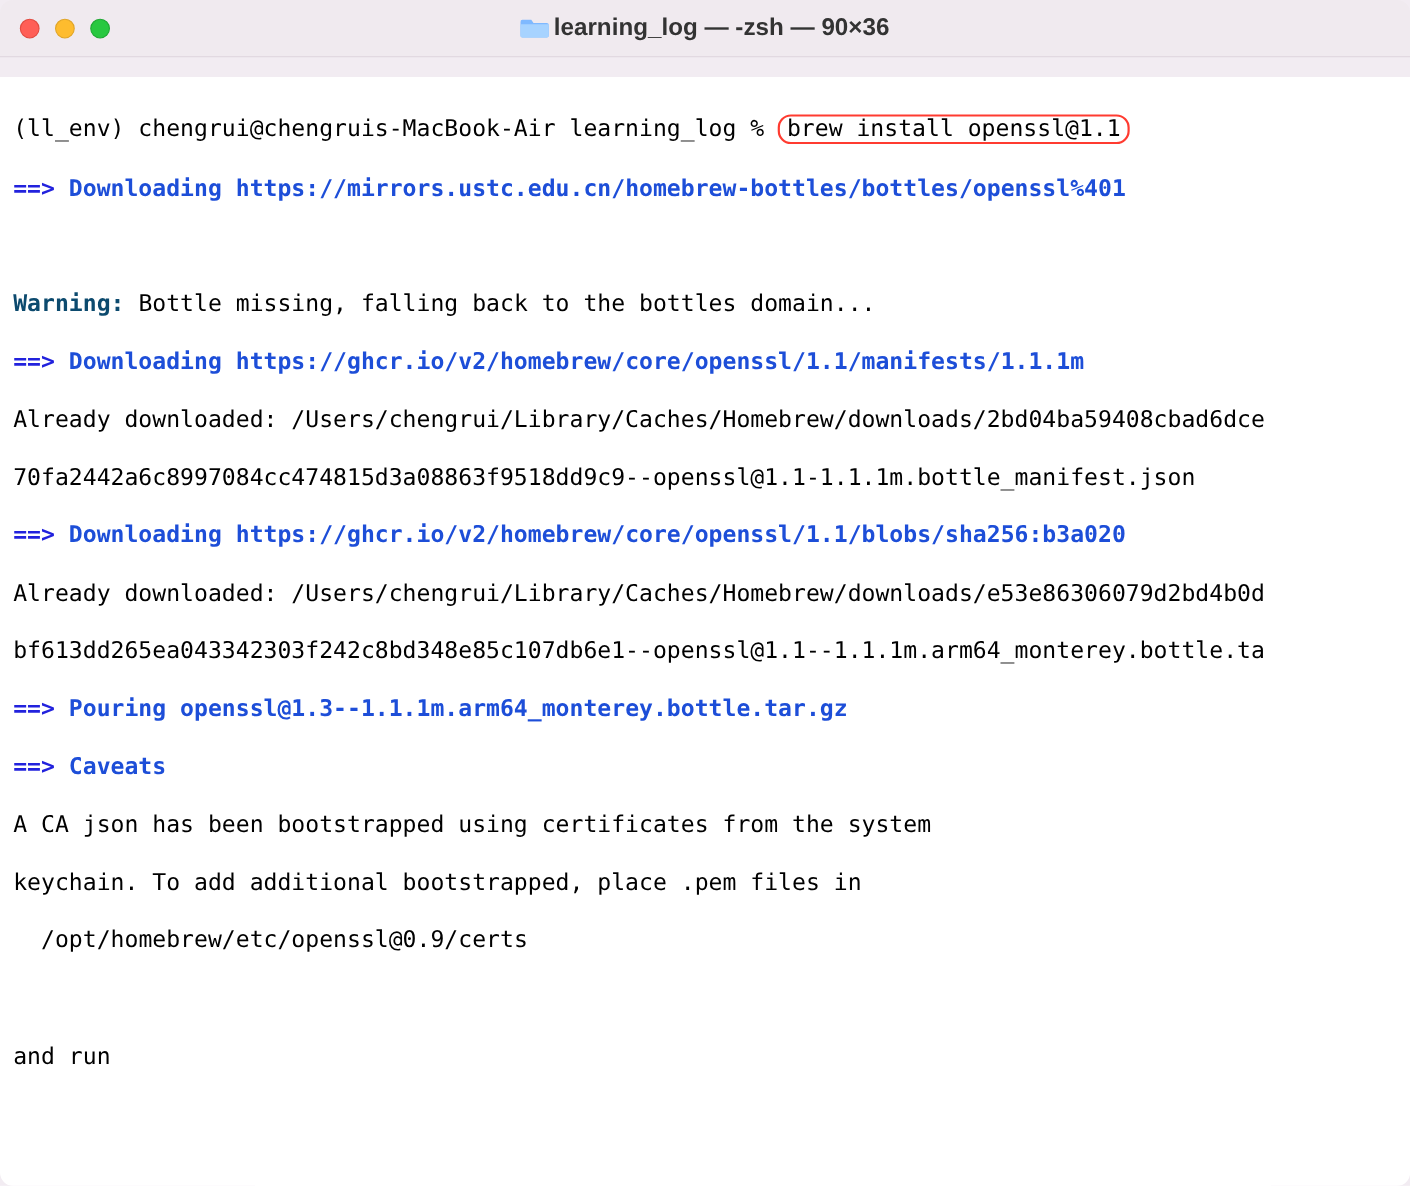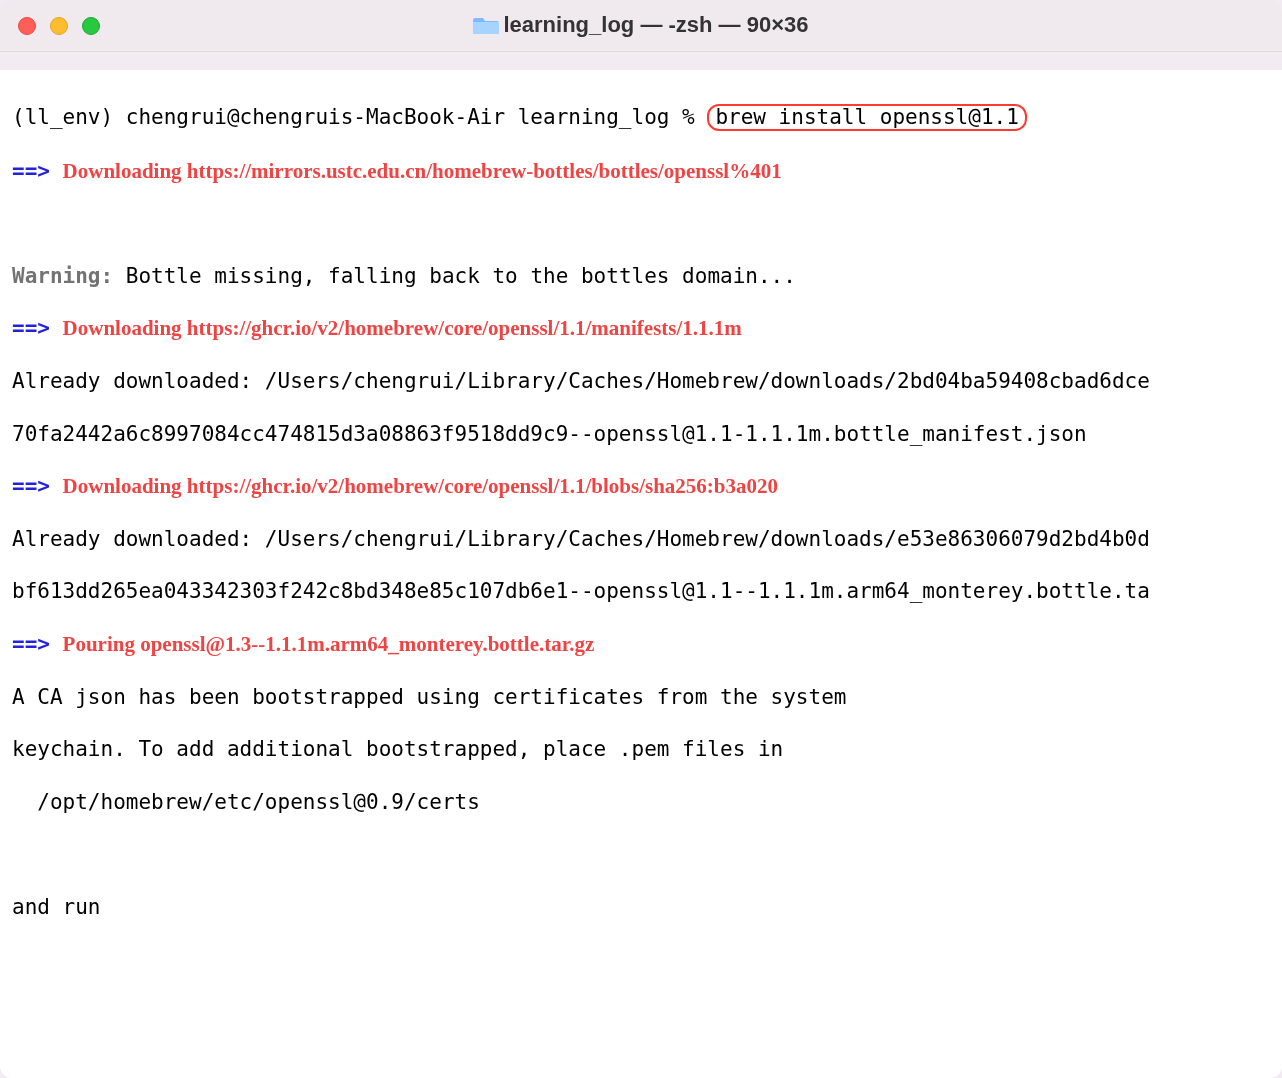--- a/index.html
+++ b/index.html
@@ -58,22 +58,22 @@
       padding: 8px 12px 12px 12px;
       white-space: pre;
       color: #000;
       height: calc(100% - 52px);
       overflow: hidden;
       letter-spacing: 0px;
       margin-top: 18px;
     }
     .line { display: block; white-space: pre-wrap; }
     .arrow { color: #2222dd; font-weight: bold; }
-    .bold { font-weight: bold; color: #ef4444; font-family: Liberation Serif, serif; }
-    .warn { color: #737373; font-weight: bold; }
+    .bold { font-weight: bold; color: #1d4ed8; }
+    .warn { color: #0c4a6e; font-weight: bold; }
     .cmd-highlight {
       border: 2.5px solid #ff3b30;
       border-radius: 12px;
       padding: 0 6px 1px 6px;
       display: inline-block;
       line-height: 22px;
     }
     .sp { white-space: pre; }
   </style>
 </head>
@@ -101,20 +101,21 @@
 <span class="line"><span class="arrow">==&gt; </span><span class="bold">Downloading https://mirrors.ustc.edu.cn/homebrew-bottles/bottles/openssl%401</span></span>
 <span class="line"> </span>
 <span class="line"><span class="warn">Warning:</span><span> Bottle missing, falling back to the bottles domain...</span></span>
 <span class="line"><span class="arrow">==&gt; </span><span class="bold">Downloading https://ghcr.io/v2/homebrew/core/openssl/1.1/manifests/1.1.1m</span></span>
 <span class="line">Already downloaded: /Users/chengrui/Library/Caches/Homebrew/downloads/2bd04ba59408cbad6dce</span>
 <span class="line">70fa2442a6c8997084cc474815d3a08863f9518dd9c9--openssl@1.1-1.1.1m.bottle_manifest.json</span>
 <span class="line"><span class="arrow">==&gt; </span><span class="bold">Downloading https://ghcr.io/v2/homebrew/core/openssl/1.1/blobs/sha256:b3a020</span></span>
 <span class="line">Already downloaded: /Users/chengrui/Library/Caches/Homebrew/downloads/e53e86306079d2bd4b0d</span>
 <span class="line">bf613dd265ea043342303f242c8bd348e85c107db6e1--openssl@1.1--1.1.1m.arm64_monterey.bottle.ta</span>
 <span class="line"><span class="arrow">==&gt; </span><span class="bold">Pouring openssl@1.3--1.1.1m.arm64_monterey.bottle.tar.gz</span></span>
+<span class="line"><span class="arrow">==&gt; </span><span class="bold">Caveats</span></span>
 <span class="line">A CA json has been bootstrapped using certificates from the system</span>
 <span class="line">keychain. To add additional bootstrapped, place .pem files in</span>
 <span class="line">  /opt/homebrew/etc/openssl@0.9/certs</span>
 <span class="line"> </span>
 <span class="line">and run</span>
 
 
 
 
 

